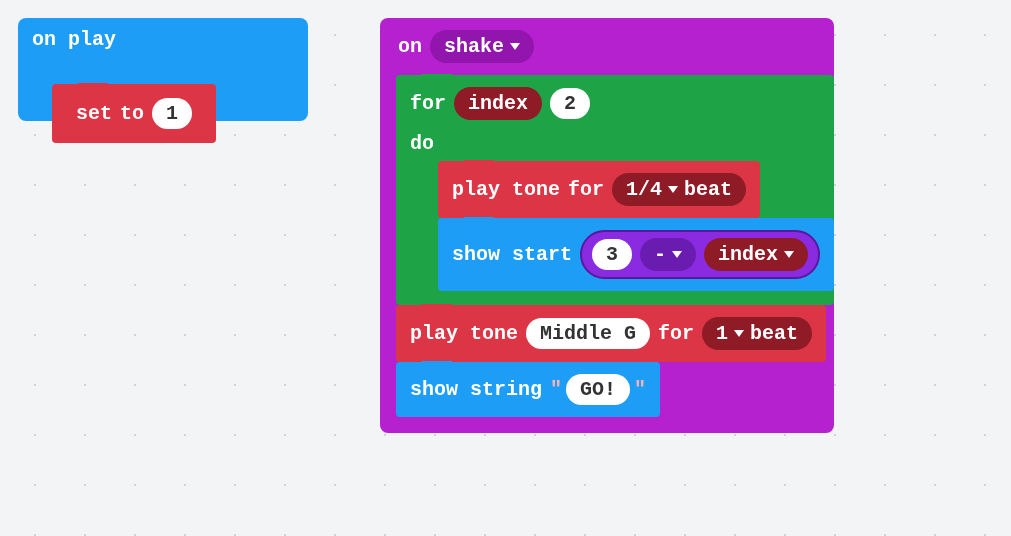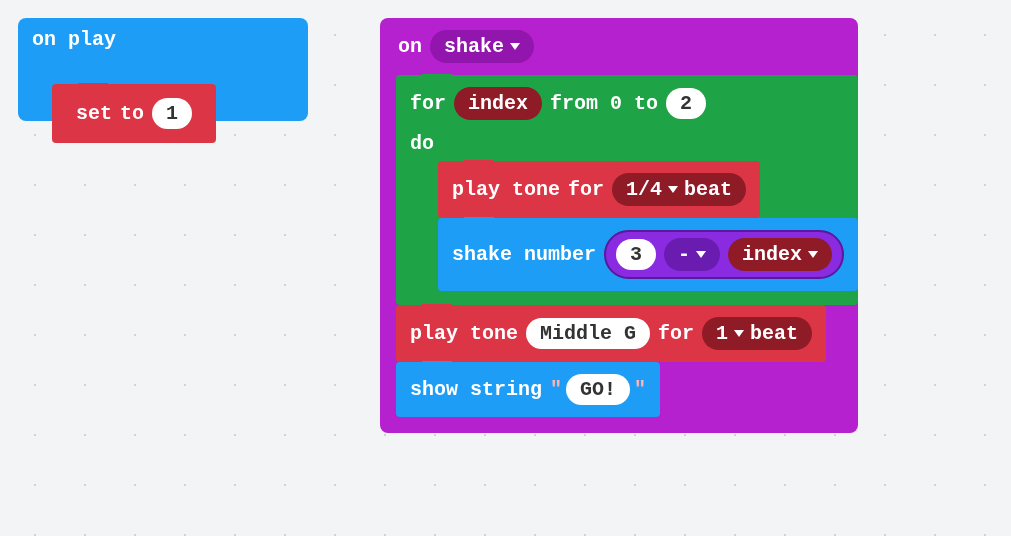--- a/index.html
+++ b/index.html
@@ -111,21 +111,20 @@
 
     <div style="margin-left:16px;">
 
       <div class="cshape green" style="padding-bottom:14px;">
         <div class="nub green"></div>
         <div class="arm row">
           <span>for</span>
           <span class="pillDrop redDD">
             <span>index</span>
           </span>
-          <span>from 0 to</span>
           <span class="pillWhite">
             <span>2</span>
           </span>
         </div>
         <div class="row" style="padding:0 14px 6px 14px;">
           <span>do</span>
         </div>
 
         <div class="mouth">
 
@@ -138,21 +137,21 @@
                 <span>1/4</span>
                 <span class="ddarrow"></span>
                 <span>beat</span>
               </span>
             </div>
           </div>
 
           <div class="stackblock blue">
             <div class="nub blue"></div>
             <div class="row">
-              <span>shake number</span>
+              <span>show start</span>
               <span class="expr opPur">
                 <span class="pillWhite">
                   <span>3</span>
                 </span>
                 <span class="pillDrop" style="background:#6a1bb0;">
                   <span>-</span>
                   <span class="ddarrow"></span>
                 </span>
                 <span class="pillDrop redDD">
                   <span>index</span>

